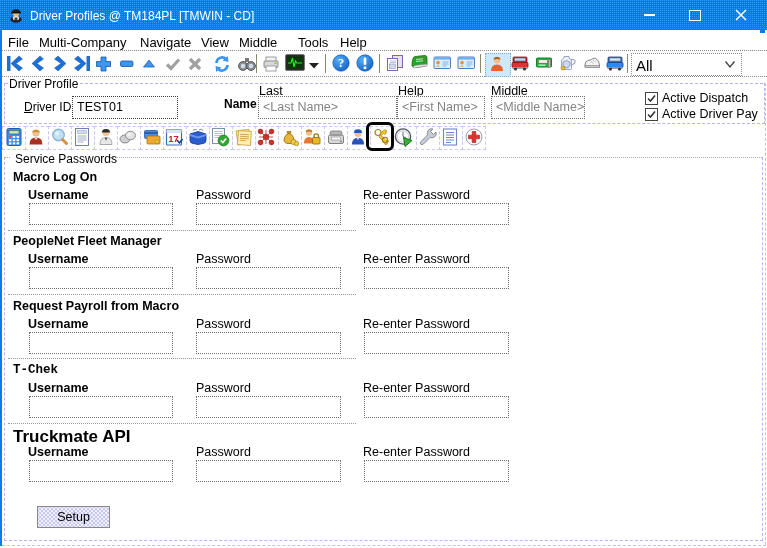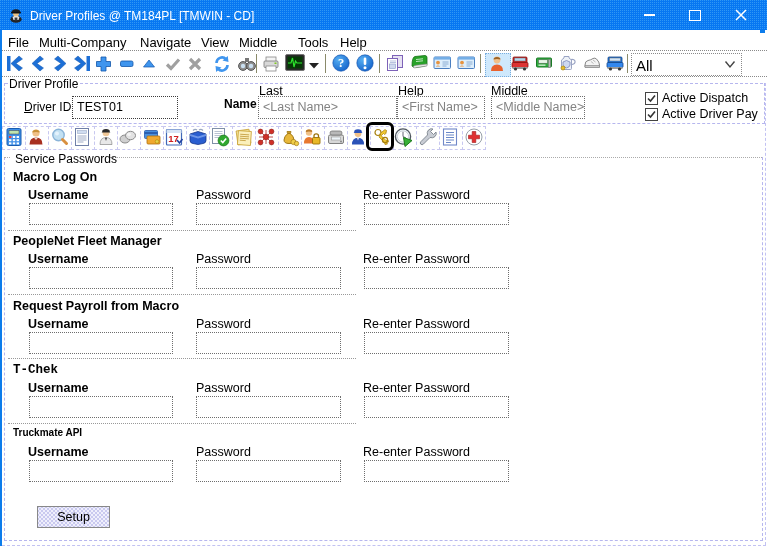--- a/index.html
+++ b/index.html
@@ -523,21 +523,21 @@
     <div class="fld" style="left:364px;top:331.5px;width:143px;height:20px;"></div>
     <div class="dotline" style="left:8px;top:358.0px;width:348px;border-top:1px dotted #999;"></div>
     <div class="lbl" style="left:13px;top:364px;font-size:12.5px;font-weight:bold;font-family:Liberation Mono, monospace;">T-Chek</div>
     <div class="lbl" style="left:28px;top:382px;font-size:12.5px;font-weight:bold;">Username</div>
     <div class="lbl" style="left:196px;top:382px;font-size:12.5px;">Password</div>
     <div class="lbl" style="left:363px;top:382px;font-size:12.5px;">Re-enter Password</div>
     <div class="fld" style="left:29px;top:396px;width:142px;height:20px;"></div>
     <div class="fld" style="left:196px;top:396px;width:143px;height:20px;"></div>
     <div class="fld" style="left:364px;top:396px;width:143px;height:20px;"></div>
     <div class="dotline" style="left:8px;top:422.5px;width:348px;border-top:1px dotted #999;"></div>
-    <div class="lbl" style="left:13px;top:428px;font-size:10px;font-weight:bold;">Truckmate API</div>
+    <div class="lbl" style="left:13px;top:428px;font-size:17px;font-weight:bold;">Truckmate API</div>
     <div class="lbl" style="left:28px;top:446px;font-size:12.5px;font-weight:bold;">Username</div>
     <div class="lbl" style="left:196px;top:446px;font-size:12.5px;">Password</div>
     <div class="lbl" style="left:363px;top:446px;font-size:12.5px;">Re-enter Password</div>
     <div class="fld" style="left:29px;top:460px;width:142px;height:20px;"></div>
     <div class="fld" style="left:196px;top:460px;width:143px;height:20px;"></div>
     <div class="fld" style="left:364px;top:460px;width:143px;height:20px;"></div>
     <div class="abs" style="left:37px;top:506px;width:73px;height:22px;border:1px solid #888;box-sizing:border-box;">
 <svg width="71" height="20">
         <defs>
           <pattern id="hatch" width="4" height="4" patternUnits="userSpaceOnUse">

